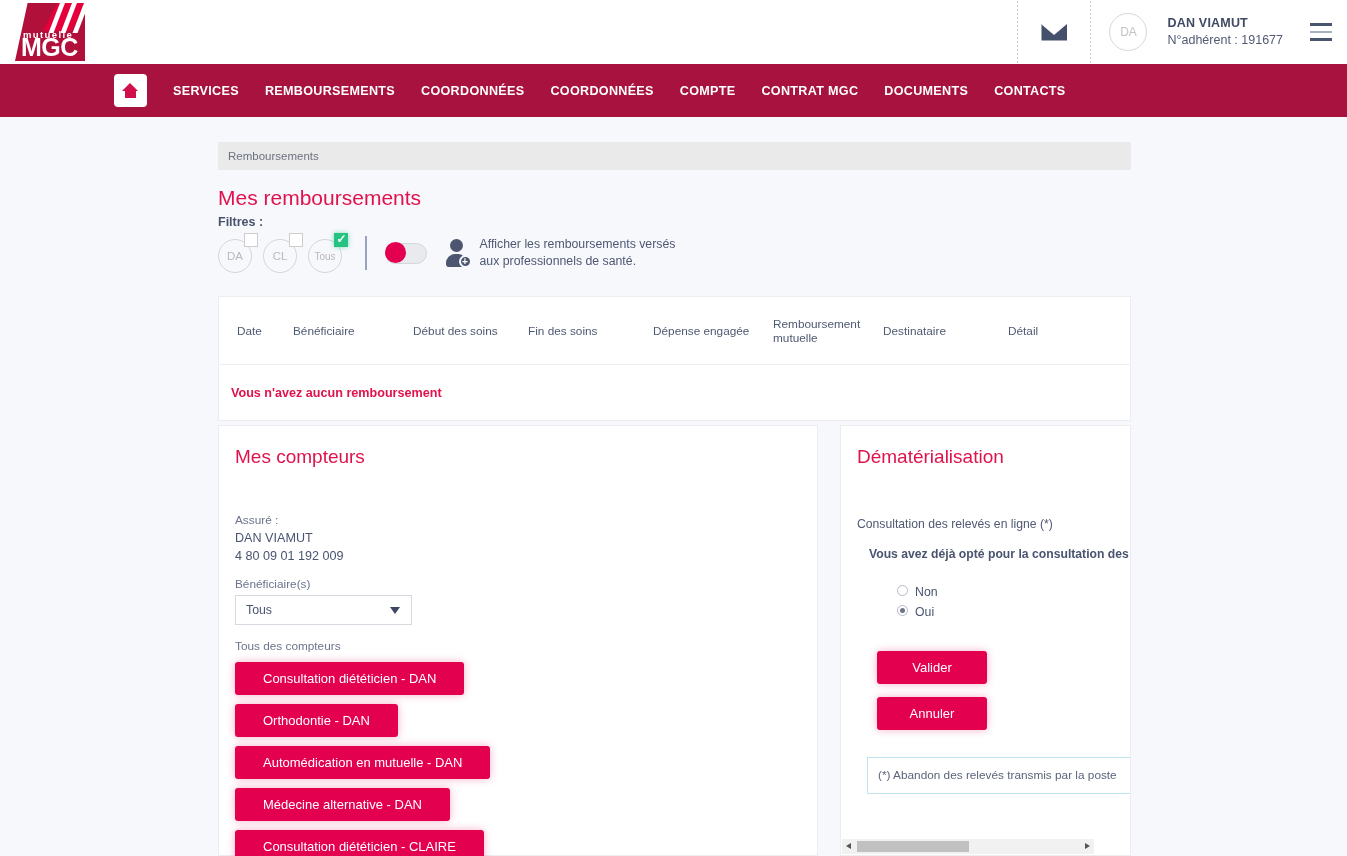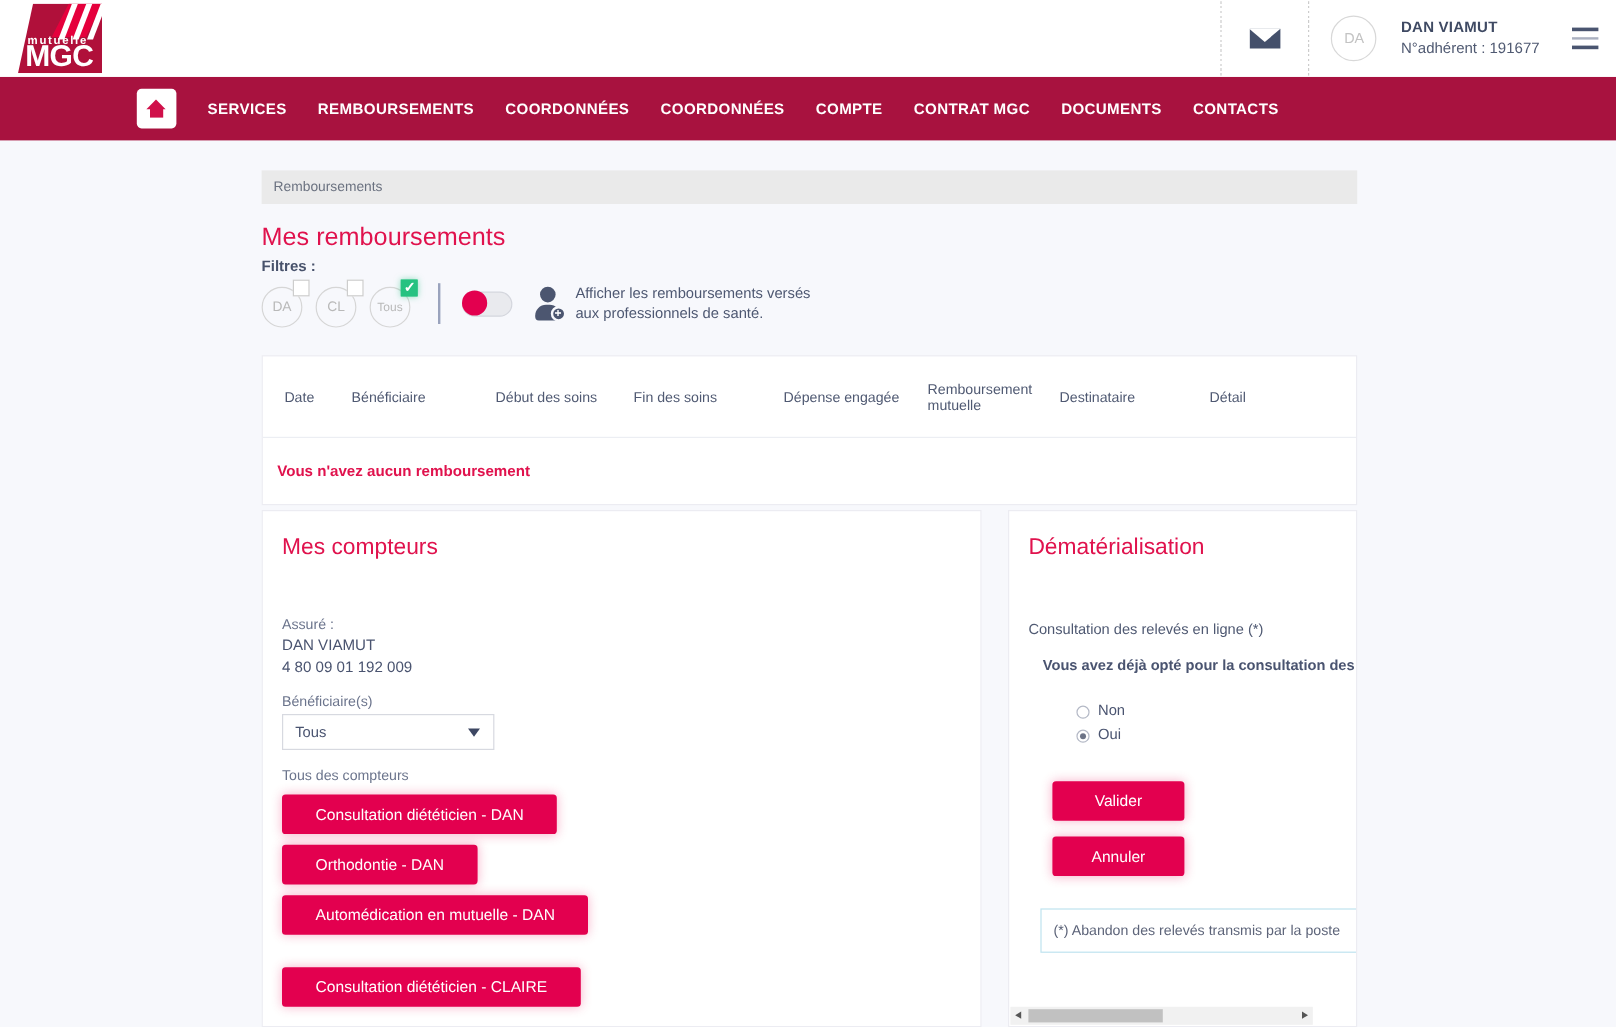--- a/index.html
+++ b/index.html
@@ -196,21 +196,21 @@
     display: inline-block; background: #e3004f; color: #ffffff;
     font-size: 13px; padding: 9px 28px; border-radius: 3px;
     margin-top: 9px; border: none; text-align: center;
     box-shadow: 0 0 9px rgba(227,0,79,.30);
   }
 
   .demat-body { padding: 0 16px; }
   .demat-q { font-size: 12.2px; color: #4f5972; }
   .demat-note { font-size: 12.2px; color: #4a5470; font-weight: 700;
     white-space: nowrap; padding-left: 12px; }
-  .radio-line { display: flex; align-items: flex-end; margin-left: 40px; }
+  .radio-line { display: flex; align-items: flex-start; margin-left: 40px; }
   .radio {
     width: 11px; height: 11px; border-radius: 50%;
     border: 1px solid #b4b9c6; background: #fff;
     margin-right: 7px; position: relative;
   }
   .radio.on::after { content:""; position:absolute; left:2px; top:2px;
     width:5px; height:5px; border-radius:50%; background:#6d7487; }
   .radio-label { font-size: 12.3px; color: #4a5470; }
   .act-btn {
     display: block; width: 110px; background: #e3004f; color: #fff;
@@ -348,21 +348,21 @@
       <div class="sel">Tous</div>
       <div class="sel-arrow"></div>
     </div>
 
     <div class="sub-label" style="margin-top:14px">Tous des compteurs</div>
 
     <div>
       <button class="counter-btn">Consultation diététicien - DAN</button><br>
       <button class="counter-btn">Orthodontie - DAN</button><br>
       <button class="counter-btn">Automédication en mutuelle - DAN</button><br>
-      <br>
+      <button class="counter-btn">Médecine alternative - DAN</button><br>
       <button class="counter-btn">Consultation diététicien - CLAIRE</button>
     </div>
   </div>
 </div>
 
 <div class="panel" id="demat-panel">
   <div class="panel-title">Dématérialisation</div>
   <div class="demat-body">
     <div class="demat-q" style="margin-top:49px">Consultation des relevés en ligne (*)</div>
     <div class="demat-note" style="margin-top:16px">Vous avez déjà opté pour la consultation des relevés en ligne</div>

